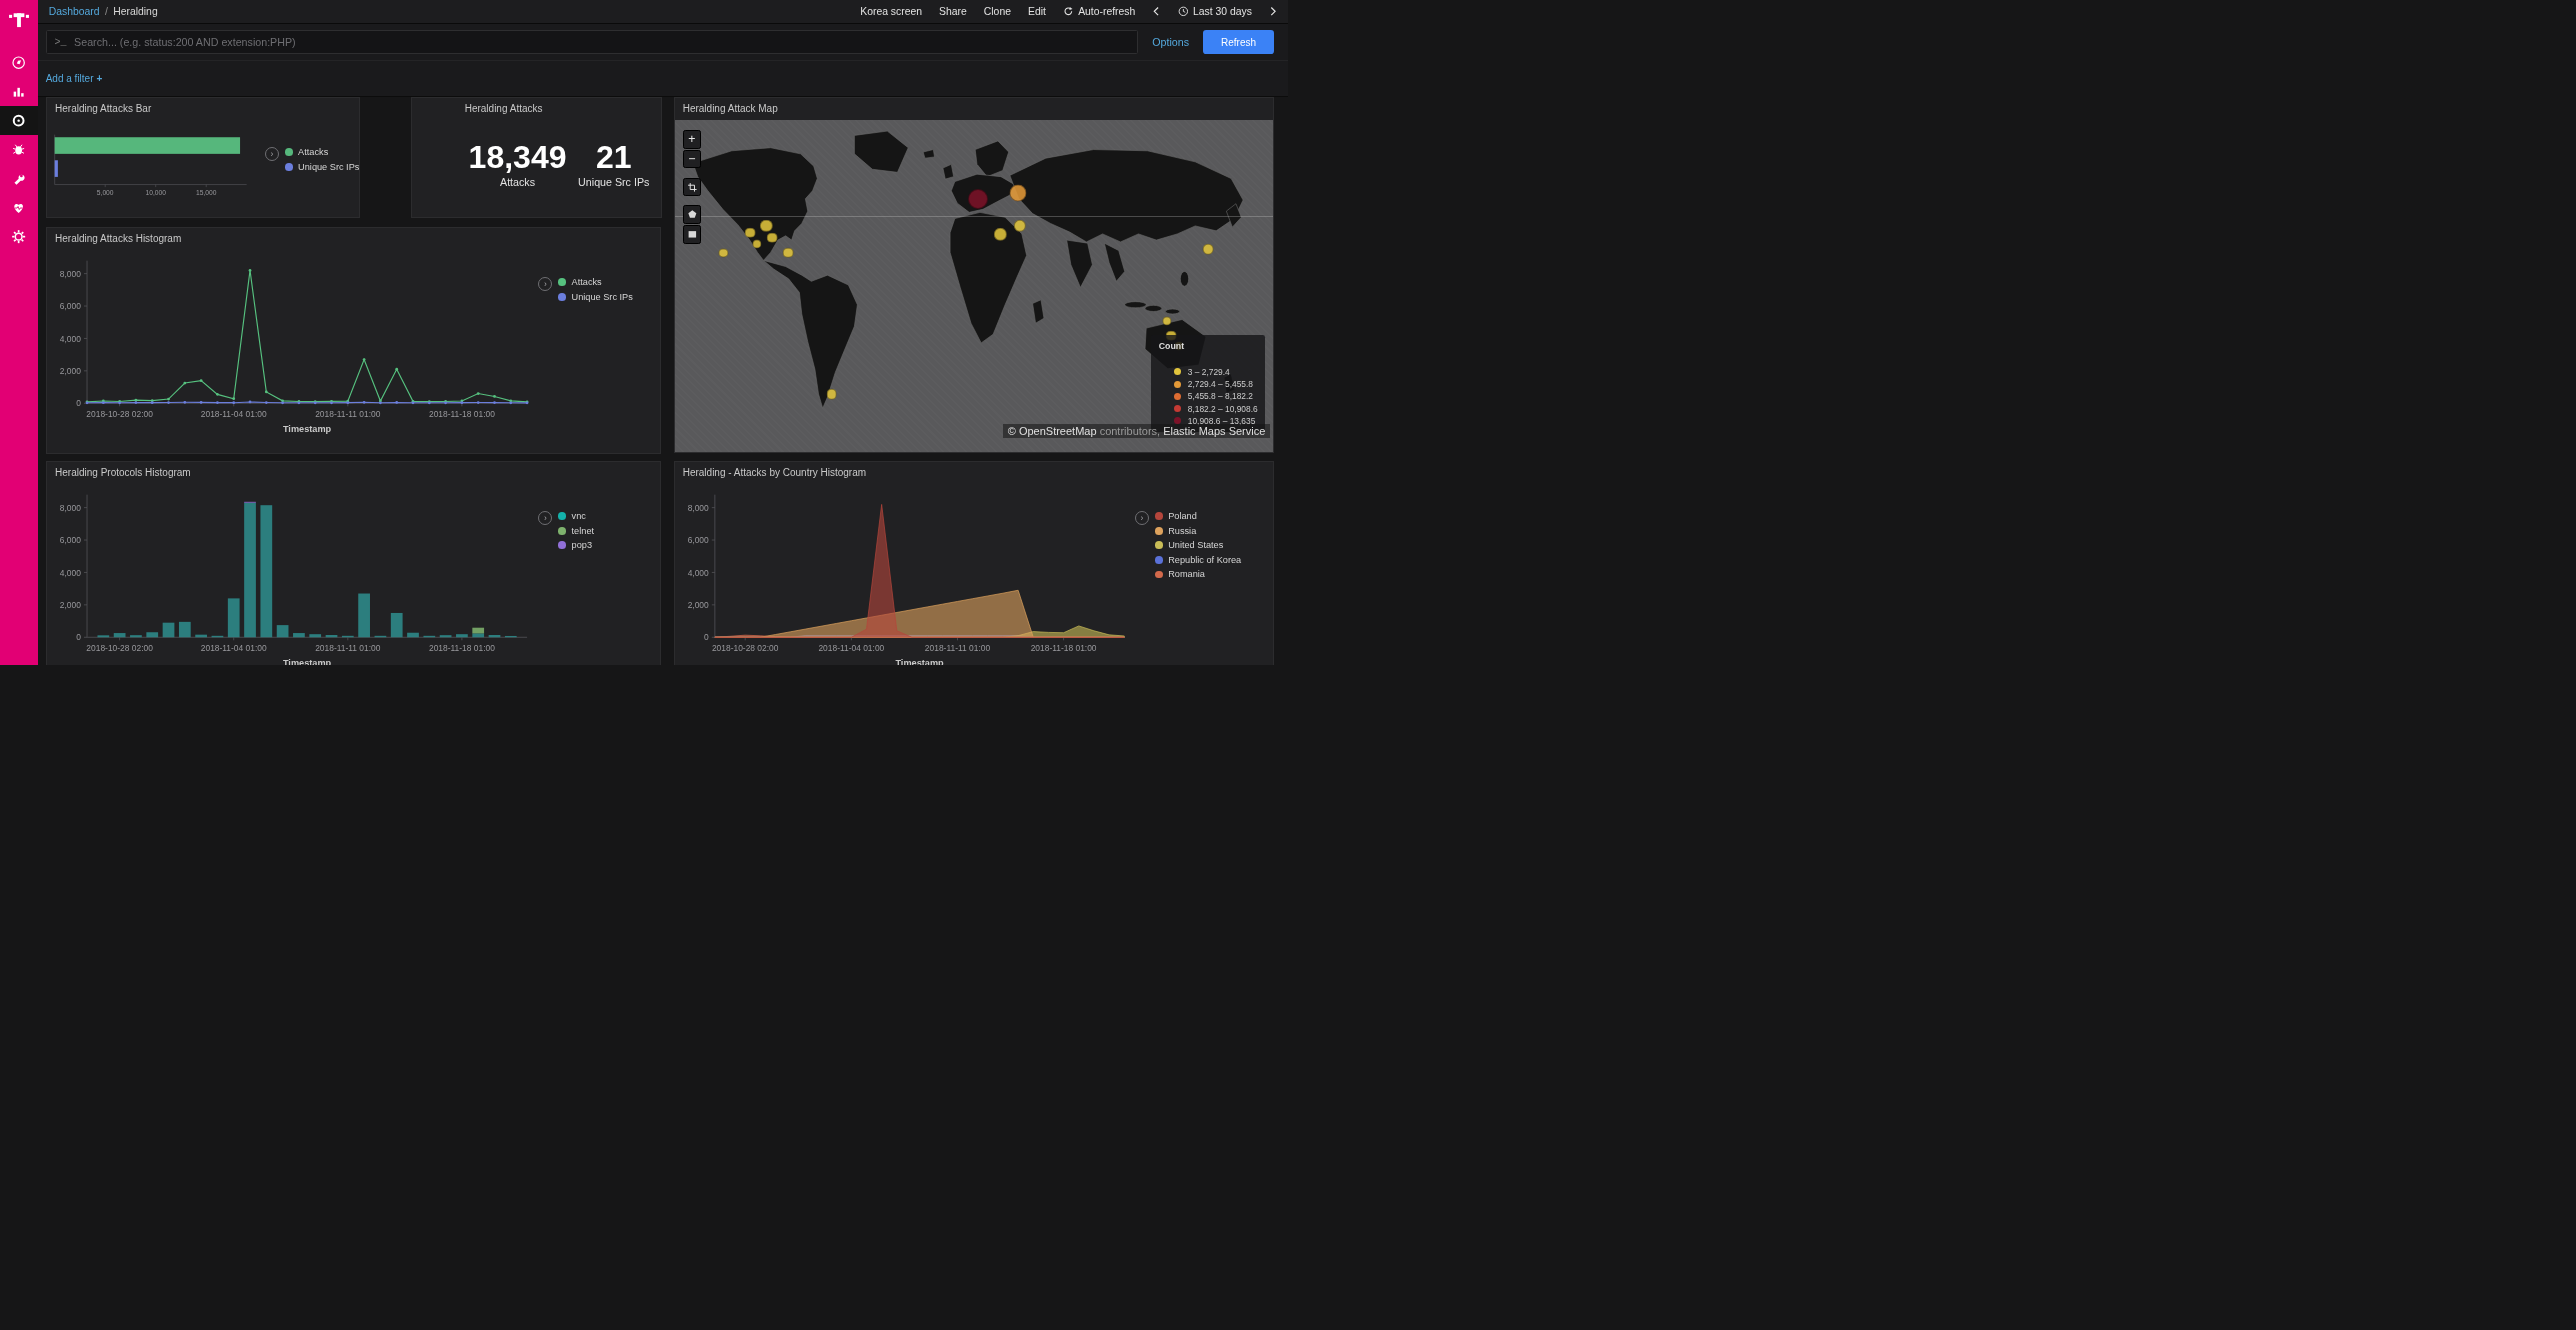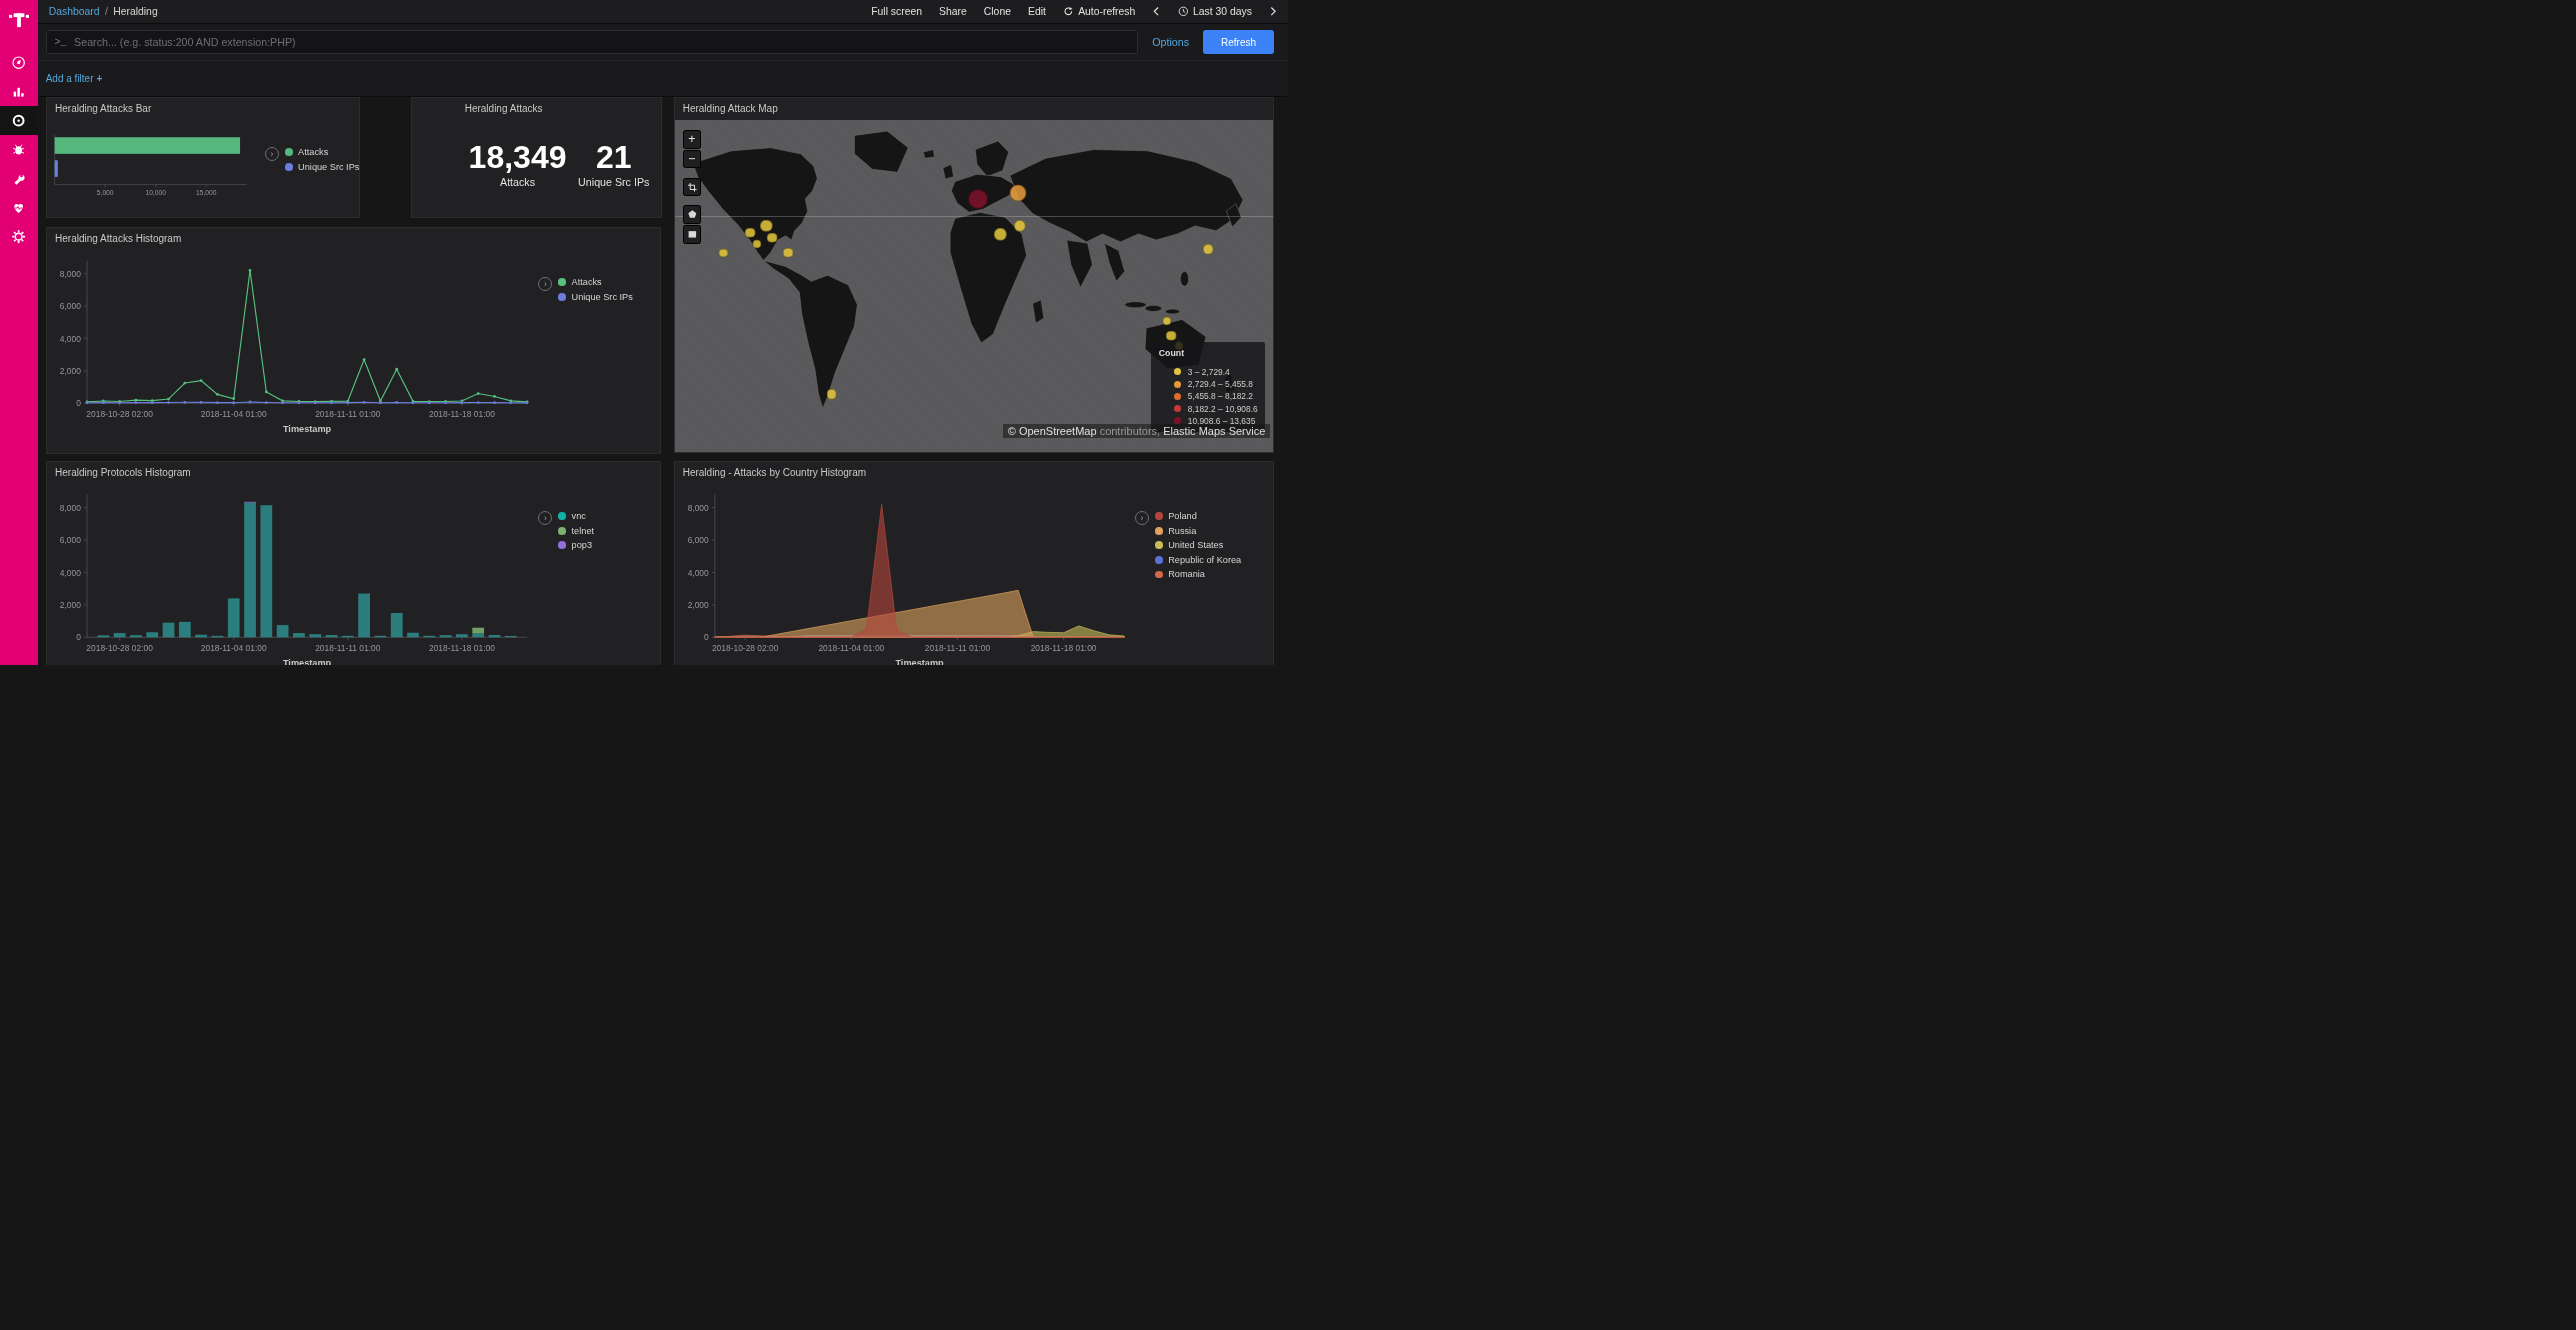--- a/index.html
+++ b/index.html
@@ -68,21 +68,21 @@
   
   .map-wrap { position:relative; flex:1; overflow:hidden; background:#59595b;
     background-image:repeating-linear-gradient(45deg, rgba(255,255,255,.02) 0 1.5px, transparent 1.5px 5.4px); }
   .map-svg { position:absolute; inset:0; width:100%; height:100%; }
   .graticule { position:absolute; left:0; right:0; top:29%; height:0.8px; background:rgba(215,215,215,.28); }
   .map-controls { position:absolute; left:7.7px; top:10.7px; display:flex; flex-direction:column; z-index:5; }
   .ctrl { width:18.4px; height:18.4px; background:#202022; color:#e8e8e8; display:flex; align-items:center; justify-content:center; font-size:12.3px; border:0.8px solid #000; border-radius:2.3px; cursor:pointer; margin-bottom:1.5px; }
   .ctrl.gap { margin-top:7.7px; }
   .marker { position:absolute; border-radius:50%; opacity:.87; border:0.8px solid rgba(0,0,0,.4); transform:translate(-50%,-50%); z-index:4; cursor:pointer; }
   .map-legend { position:absolute; right:7.7px; bottom:20px; background:rgba(22,22,24,.82); padding:6.1px 7.7px; border-radius:2.3px; font-size:8.4px; color:#cccccc; min-width:101px; z-index:6; }
-  .map-legend-title { font-size:8.8px; font-weight:bold; color:#dddddd; margin-bottom:9px; }
+  .map-legend-title { font-size:8.8px; font-weight:bold; color:#dddddd; margin-bottom:16px; }
   .map-legend-row { display:flex; align-items:center; gap:7px; margin-top:2.3px; white-space:nowrap;padding-left:15px; }
   .map-legend-row .legend-dot { width:7px; height:7px; min-width:7px; }
   .map-attrib { position:absolute; right:3.1px; bottom:14px; font-size:11px; background:rgba(20,20,20,.55); padding:0.8px 4.6px; z-index:6; white-space:nowrap; }
   .attrib-bright { color:#e0e0e0; cursor:pointer; }
   .attrib-dim { color:#9a9a9a; }
 </style>
 </head>
 <body>
 
 <div class="sidebar">
@@ -160,21 +160,21 @@
     </div>
   </div>
 </div>
 
 <div class="topbar">
   <span class="crumb-link">Dashboard</span>
   <span class="crumb-sep">/</span>
   <span class="crumb-cur">Heralding</span>
 
   <div class="topbar-right">
-    <span class="tb-action">Full screen</span>
+    <span class="tb-action">Korea screen</span>
     <span class="tb-action">Share</span>
     <span class="tb-action">Clone</span>
     <span class="tb-action">Edit</span>
     <span class="tb-group">
       <svg width="10.7" height="10.7" viewBox="0 0 16 16">
         <path d="M13 8 A5 5 0 1 1 11.5 4.3" fill="none" stroke="#e2e2e2" stroke-width="1.6"></path>
         <polygon points="10.2,1.4 14.2,4.6 9.6,5.9" fill="#e2e2e2"></polygon>
       </svg>
       <span>Auto-refresh</span>
     </span>

